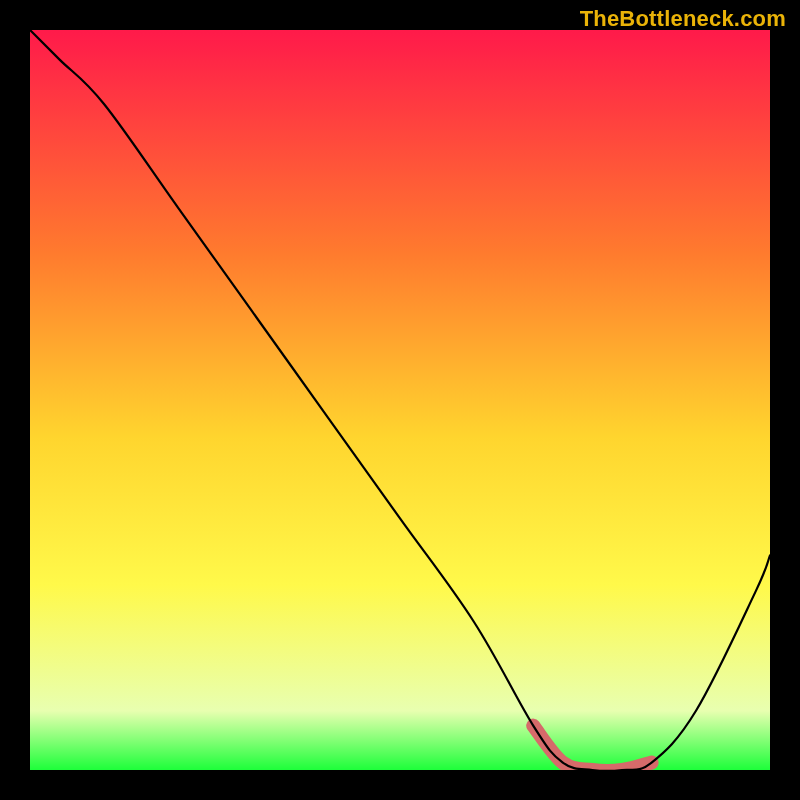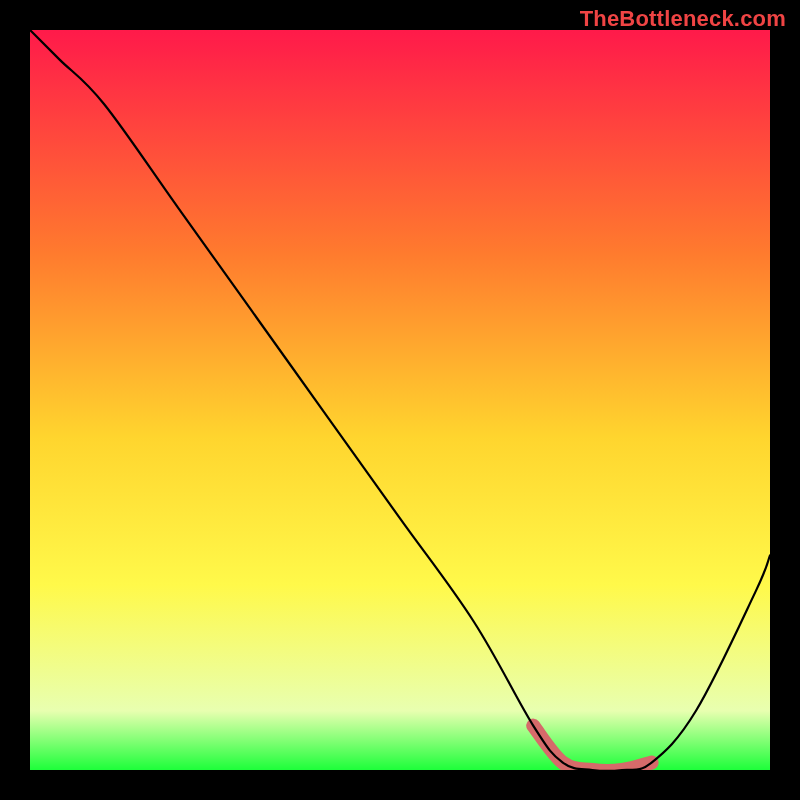--- a/index.html
+++ b/index.html
@@ -14,21 +14,21 @@
   .frame {
     position: relative;
     width: 800px;
     height: 800px;
     background: #000;
   }
   .watermark {
     position: absolute;
     top: 6px;
     right: 14px;
-    color: #ef4444;
+    color: #eab308;
     font-size: 22px;
     font-weight: 600;
     letter-spacing: 0.2px;
     z-index: 10;
   }
   .plot {
     position: absolute;
     left: 30px;
     top: 30px;
     width: 740px;

